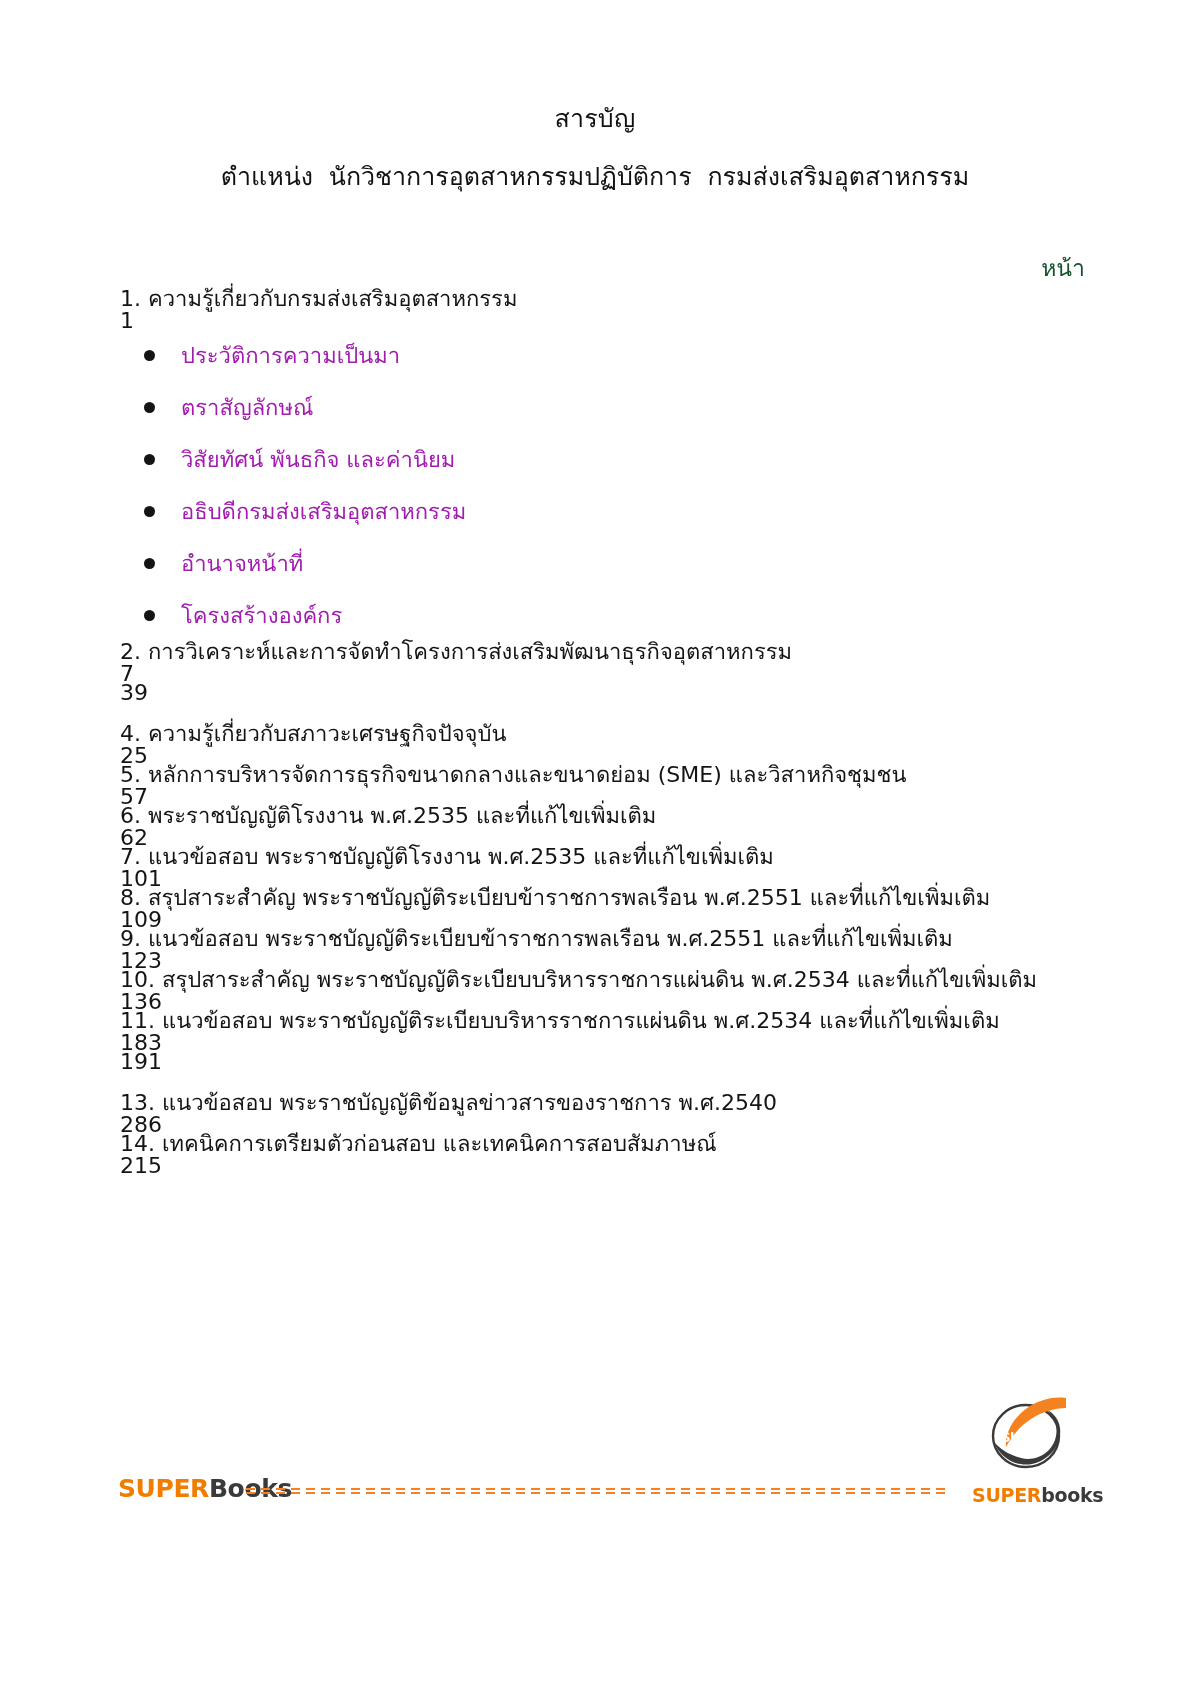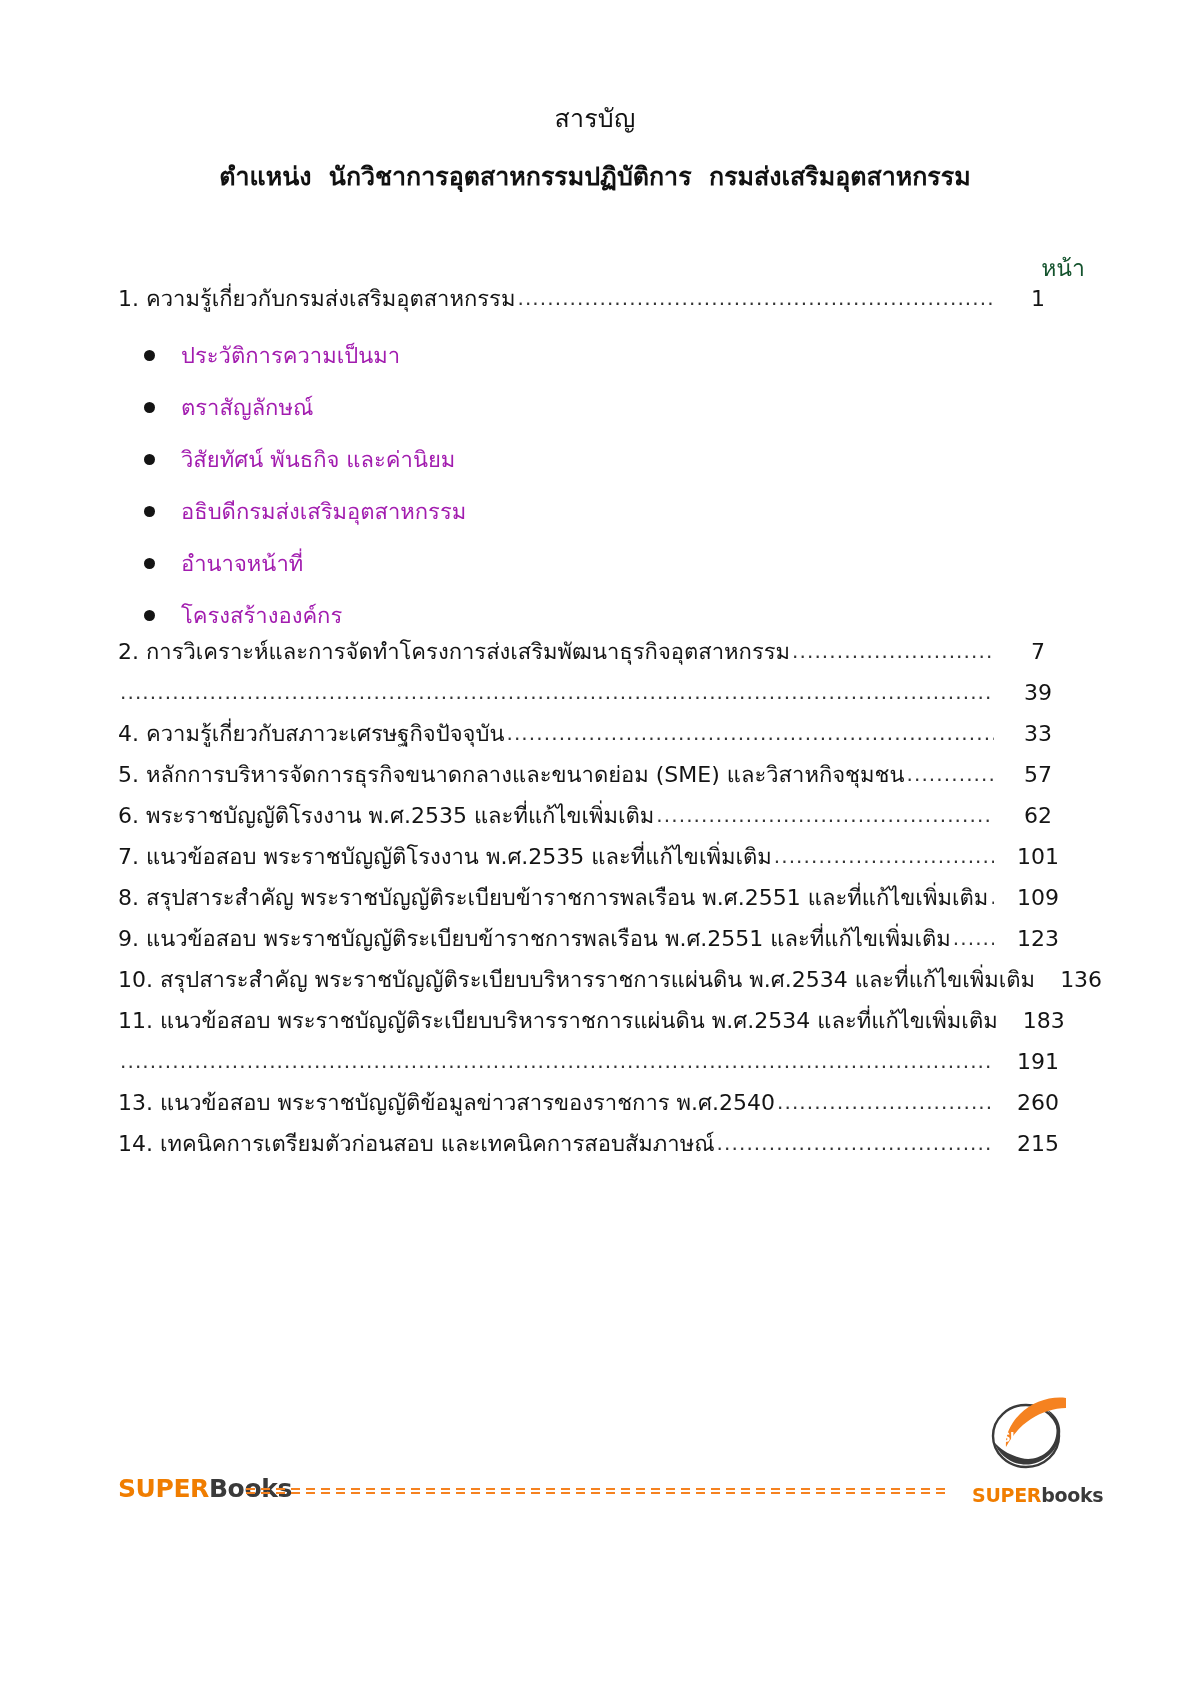--- a/index.html
+++ b/index.html
@@ -33,21 +33,20 @@
     line-height: 1.5;
     letter-spacing: 0.2px;
     text-align: center;
   }
   .doc-subtitle {
     font-size: 25px;
     color: #111111;
     margin-top: 20px;
     line-height: 1.5;
     white-space: pre;
-    font-weight: bold;
   }
 
   
   .page-col-label {
     position: absolute;
     top: 250px;
     left: 0;
     width: 1085px;
     text-align: right;
     font-size: 23px;
@@ -61,20 +60,21 @@
     left: 118px;
     width: 962px;
   }
   .toc-row {
     display: flex;
     align-items: baseline;
     font-size: 22px;
     color: #141414;
     line-height: 1.0;
     height: 41px;
+    flex-direction: column;
   }
   .toc-label {
     white-space: nowrap;
     flex: 0 0 auto;
   }
   .toc-leader {
     flex: 1 1 auto;
     overflow: hidden;
     white-space: nowrap;
     color: #333333;
@@ -240,21 +240,21 @@
         <span class="toc-leader">...............................................................................................................................................................</span>
         <span class="toc-page">7</span>
       </div>
       <div class="toc-row">
         <span class="toc-leader">...............................................................................................................................................................</span>
         <span class="toc-page">39</span>
       </div>
       <div class="toc-row">
         <span class="toc-label">4. ความรู้เกี่ยวกับสภาวะเศรษฐกิจปัจจุบัน</span>
         <span class="toc-leader">...............................................................................................................................................................</span>
-        <span class="toc-page">33</span>
+        <span class="toc-page">25</span>
       </div>
       <div class="toc-row">
         <span class="toc-label">5. หลักการบริหารจัดการธุรกิจขนาดกลางและขนาดย่อม (SME) และวิสาหกิจชุมชน</span>
         <span class="toc-leader">...............................................................................................................................................................</span>
         <span class="toc-page">57</span>
       </div>
       <div class="toc-row">
         <span class="toc-label">6. พระราชบัญญัติโรงงาน พ.ศ.2535 และที่แก้ไขเพิ่มเติม</span>
         <span class="toc-leader">...............................................................................................................................................................</span>
         <span class="toc-page">62</span>
@@ -284,21 +284,21 @@
         <span class="toc-leader">...............................................................................................................................................................</span>
         <span class="toc-page">183</span>
       </div>
       <div class="toc-row">
         <span class="toc-leader">...............................................................................................................................................................</span>
         <span class="toc-page">191</span>
       </div>
       <div class="toc-row">
         <span class="toc-label">13. แนวข้อสอบ พระราชบัญญัติข้อมูลข่าวสารของราชการ พ.ศ.2540</span>
         <span class="toc-leader">...............................................................................................................................................................</span>
-        <span class="toc-page">260</span>
+        <span class="toc-page">286</span>
       </div>
       <div class="toc-row">
         <span class="toc-label">14. เทคนิคการเตรียมตัวก่อนสอบ และเทคนิคการสอบสัมภาษณ์</span>
         <span class="toc-leader">...............................................................................................................................................................</span>
         <span class="toc-page">215</span>
       </div>
     </div>
 
   <div class="footer">
     <div class="footer-brand">

